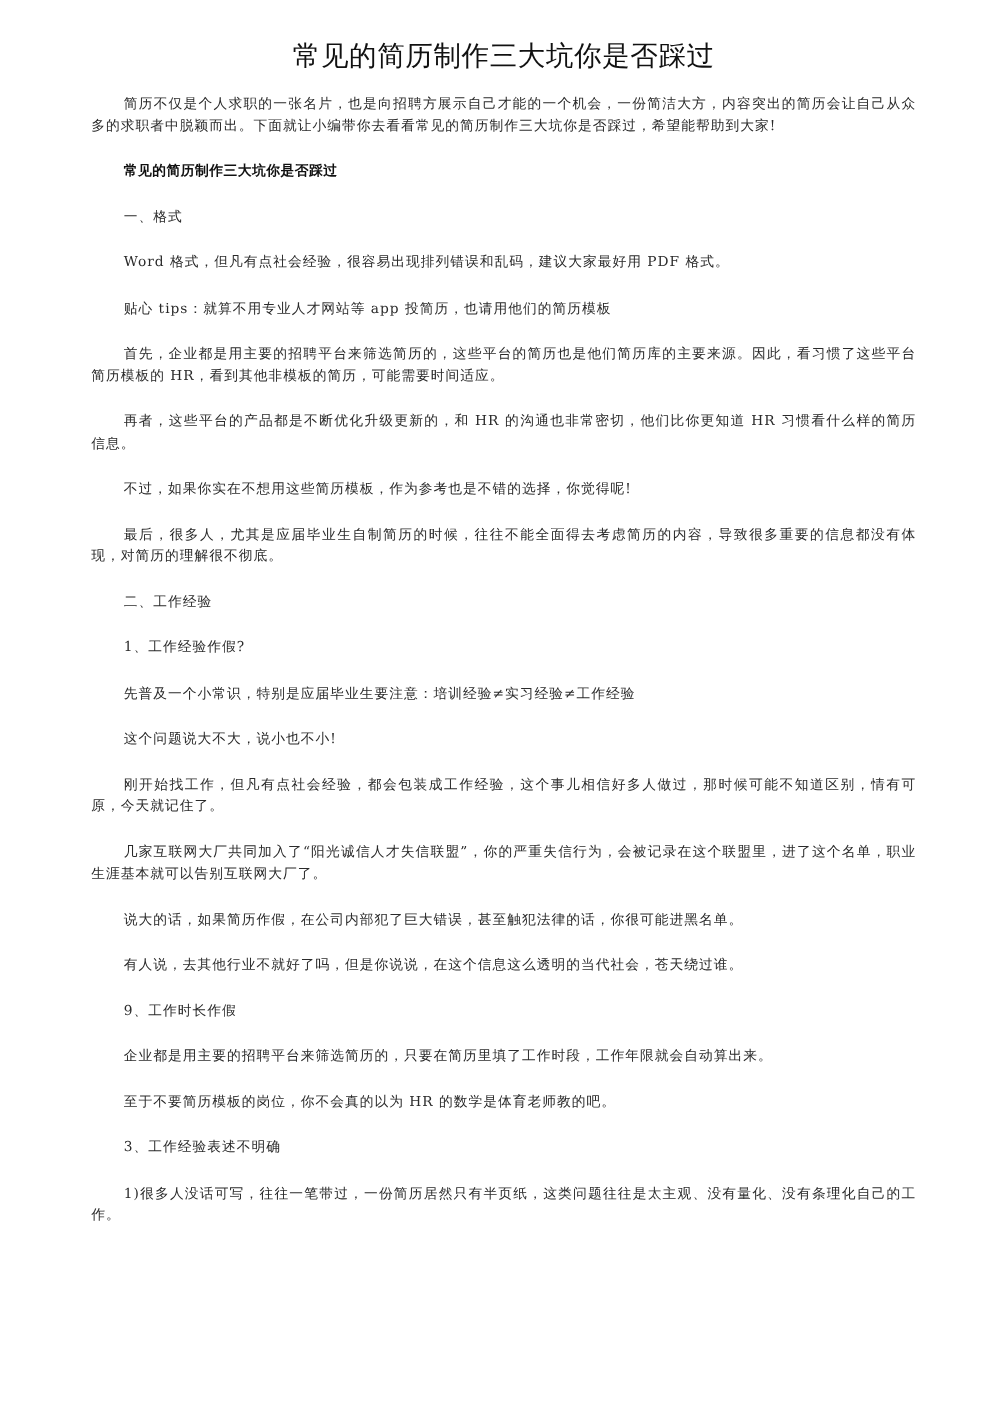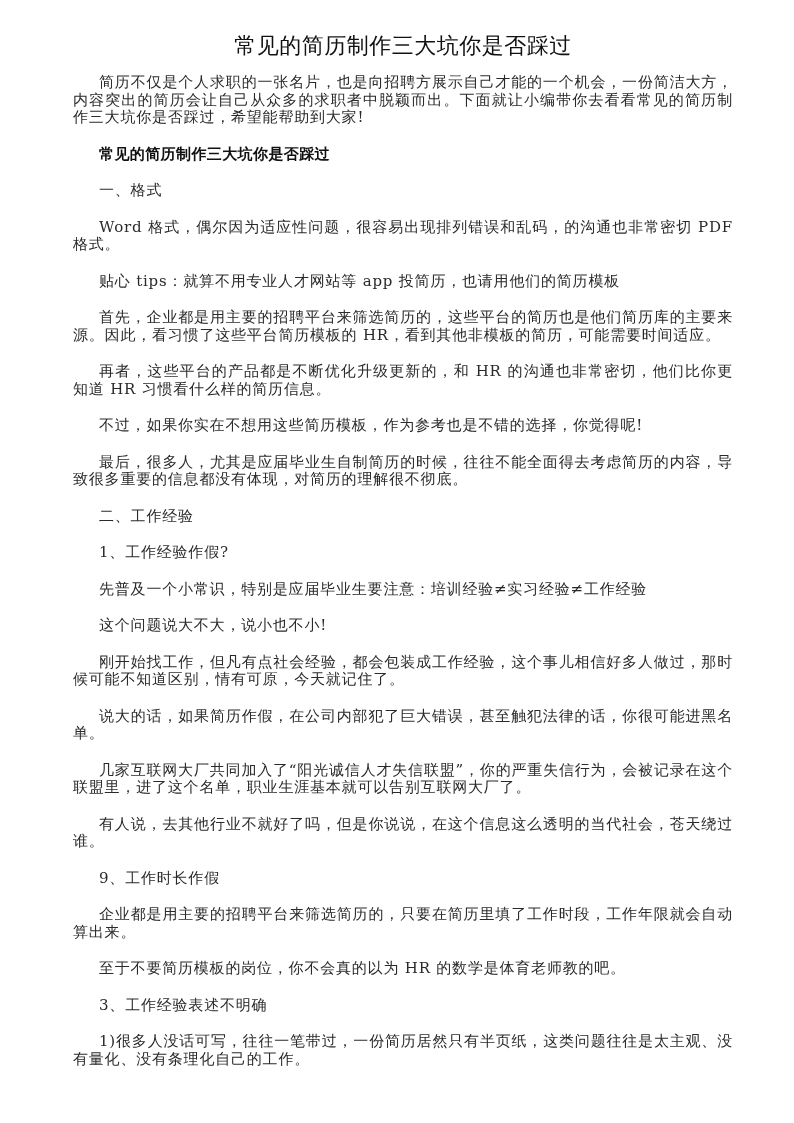--- a/index.html
+++ b/index.html
@@ -1,46 +1,46 @@
 <!DOCTYPE html>
 <html><head>
 <meta charset="utf-8">
 <style>
   html, body { margin: 0; padding: 0; background: #ffffff; }
   body { width: 794px; height: 1123px; position: relative; overflow: hidden; }
   .page { position: absolute; left: 73px; top: 30px; width: 660px; color: #1a1a1a;
           font-family: "DejaVu Serif", "Liberation Serif", serif; }
   .title { text-align: center; font-family: "DejaVu Sans", "Liberation Sans", sans-serif;
            font-size: 22px; line-height: 32px; margin: 0 0 12px 0; color: #111; font-weight: normal; letter-spacing: 0.5px; }
-  p { margin: 0; font-size: 15px; line-height: 17.5px; text-align: justify; letter-spacing: 0.8px; color: #2a2a2a; }
+  p { margin: 0; font-size: 11px; line-height: 17.5px; text-align: justify; letter-spacing: 0.8px; color: #2a2a2a; }
   p.indent { text-indent: 26px; }
   .gap { margin-top: 19px; }
   .subhead { font-weight: bold; color: #111; letter-spacing: 0.4px; }
 </style>
 </head>
 <body>
 
 <div class="page">
   <h1 class="title">常见的简历制作三大坑你是否踩过</h1>
 
   <p class="indent">简历不仅是个人求职的一张名片，也是向招聘方展示自己才能的一个机会，一份简洁大方，内容突出的简历会让自己从众多的求职者中脱颖而出。下面就让小编带你去看看常见的简历制作三大坑你是否踩过，希望能帮助到大家!</p>
   <p class="indent gap subhead">常见的简历制作三大坑你是否踩过</p>
   <p class="indent gap">一、格式</p>
-  <p class="indent gap">Word 格式，偶尔因为适应性问题，很容易出现排列错误和乱码，的沟通也非常密切 PDF 格式。</p>
+  <p class="indent gap">Word 格式，但凡有点社会经验，很容易出现排列错误和乱码，建议大家最好用 PDF 格式。</p>
   <p class="indent gap">贴心 tips：就算不用专业人才网站等 app 投简历，也请用他们的简历模板</p>
   <p class="indent gap">首先，企业都是用主要的招聘平台来筛选简历的，这些平台的简历也是他们简历库的主要来源。因此，看习惯了这些平台简历模板的 HR，看到其他非模板的简历，可能需要时间适应。</p>
   <p class="indent gap">再者，这些平台的产品都是不断优化升级更新的，和 HR 的沟通也非常密切，他们比你更知道 HR 习惯看什么样的简历信息。</p>
   <p class="indent gap">不过，如果你实在不想用这些简历模板，作为参考也是不错的选择，你觉得呢!</p>
   <p class="indent gap">最后，很多人，尤其是应届毕业生自制简历的时候，往往不能全面得去考虑简历的内容，导致很多重要的信息都没有体现，对简历的理解很不彻底。</p>
   <p class="indent gap">二、工作经验</p>
   <p class="indent gap">1、工作经验作假?</p>
   <p class="indent gap">先普及一个小常识，特别是应届毕业生要注意：培训经验≠实习经验≠工作经验</p>
   <p class="indent gap">这个问题说大不大，说小也不小!</p>
   <p class="indent gap">刚开始找工作，但凡有点社会经验，都会包装成工作经验，这个事儿相信好多人做过，那时候可能不知道区别，情有可原，今天就记住了。</p>
+  <p class="indent gap">几家互联网大厂共同加入了“阳光诚信人才失信联盟”，你的严重失信行为，会被记录在这个联盟里，进了这个名单，职业生涯基本就可以告别互联网大厂了。</p>
   <p class="indent gap">说大的话，如果简历作假，在公司内部犯了巨大错误，甚至触犯法律的话，你很可能进黑名单。</p>
-  <p class="indent gap">几家互联网大厂共同加入了“阳光诚信人才失信联盟”，你的严重失信行为，会被记录在这个联盟里，进了这个名单，职业生涯基本就可以告别互联网大厂了。</p>
   <p class="indent gap">有人说，去其他行业不就好了吗，但是你说说，在这个信息这么透明的当代社会，苍天绕过谁。</p>
   <p class="indent gap">9、工作时长作假</p>
   <p class="indent gap">企业都是用主要的招聘平台来筛选简历的，只要在简历里填了工作时段，工作年限就会自动算出来。</p>
   <p class="indent gap">至于不要简历模板的岗位，你不会真的以为 HR 的数学是体育老师教的吧。</p>
   <p class="indent gap">3、工作经验表述不明确</p>
   <p class="indent gap">1)很多人没话可写，往往一笔带过，一份简历居然只有半页纸，这类问题往往是太主观、没有量化、没有条理化自己的工作。</p>
 </div>
 
 </body></html>

